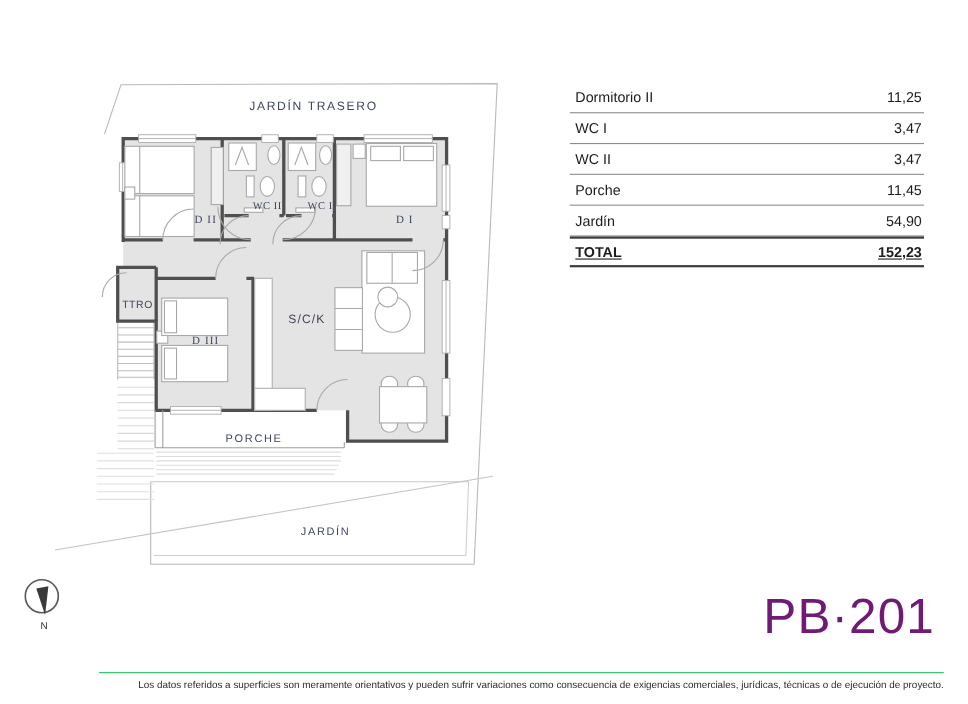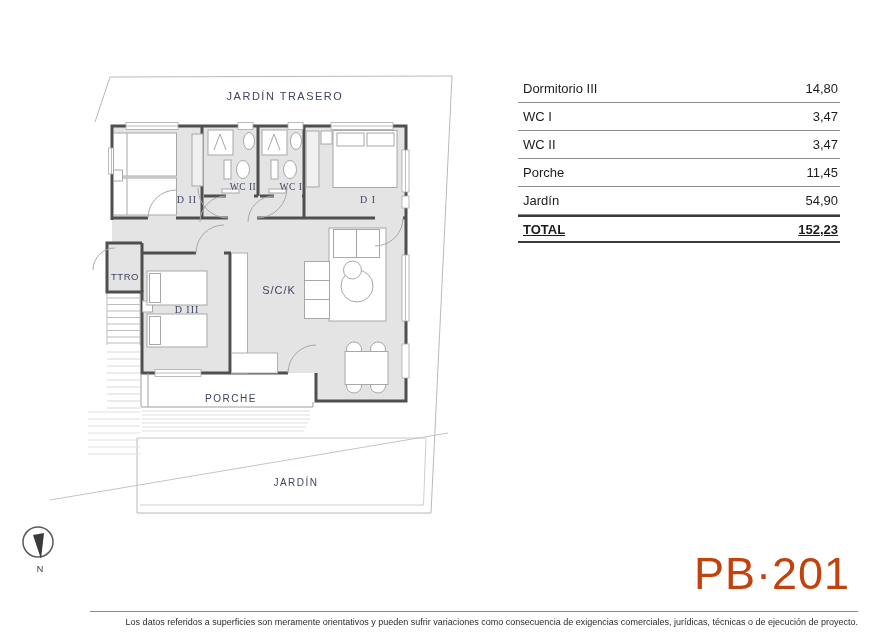--- a/index.html
+++ b/index.html
@@ -9,21 +9,21 @@
 
   
   .surf-table{position:absolute;left:518px;top:75px;width:322px;color:#1c1c1c;}
   .trow{height:28px;display:flex;align-items:center;justify-content:space-between;
         border-bottom:1px solid #8c8c8c;font-size:13px;padding:0 2px 0 5px;box-sizing:border-box;}
   .trow.header{border-top:1px solid #8c8c8c;font-size:13px;letter-spacing:.2px;}
   .trow.total{border-top:2px solid #3c3c3c;border-bottom:2px solid #3c3c3c;font-weight:bold;text-decoration:underline;}
   .tvalue{text-align:right;}
 
   
-  .plan-code{position:absolute;right:30px;top:551px;font-size:45px;color:#c2410c;
+  .plan-code{position:absolute;right:30px;top:537px;font-size:45px;color:#701a75;
              letter-spacing:1px;line-height:1;}
 
   
   .footer{position:absolute;left:90px;top:611px;width:768px;border-top:1px solid #22c55e;
           padding-top:5px;font-size:9px;color:#2b2b2b;text-align:right;}
 </style>
 </head>
 <body>
 
 <svg id="plan-svg" viewBox="0 0 880 640">
@@ -175,22 +175,22 @@
   <g>
     <circle cx="38" cy="542" r="15" fill="none" stroke="#5a5a5a" stroke-width="1.5"></circle>
     <path d="M33,535 L44,533 L41,559 Z" fill="#3a3a3a"></path>
     <text x="40" y="572" font-size="9" fill="#333" text-anchor="middle" font-family="Liberation Sans, sans-serif">N</text>
   </g>
 </svg>
 
 <div class="surf-table">
   <div id="surf-rows">
       <div class="trow">
-        <span class="tlabel">Dormitorio III</span>
-        <span class="tvalue">14,80</span>
+        <span class="tlabel">Dormitorio II</span>
+        <span class="tvalue">11,25</span>
       </div>
       <div class="trow">
         <span class="tlabel">WC I</span>
         <span class="tvalue">3,47</span>
       </div>
       <div class="trow">
         <span class="tlabel">WC II</span>
         <span class="tvalue">3,47</span>
       </div>
       <div class="trow">

